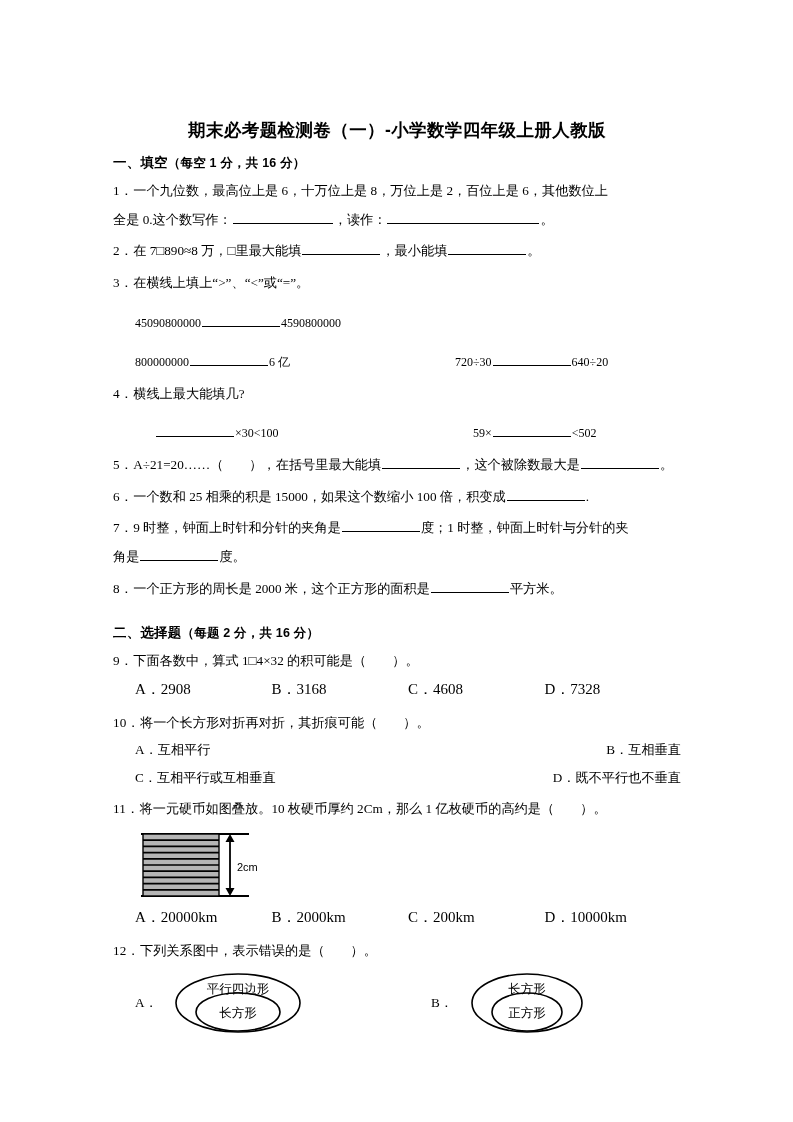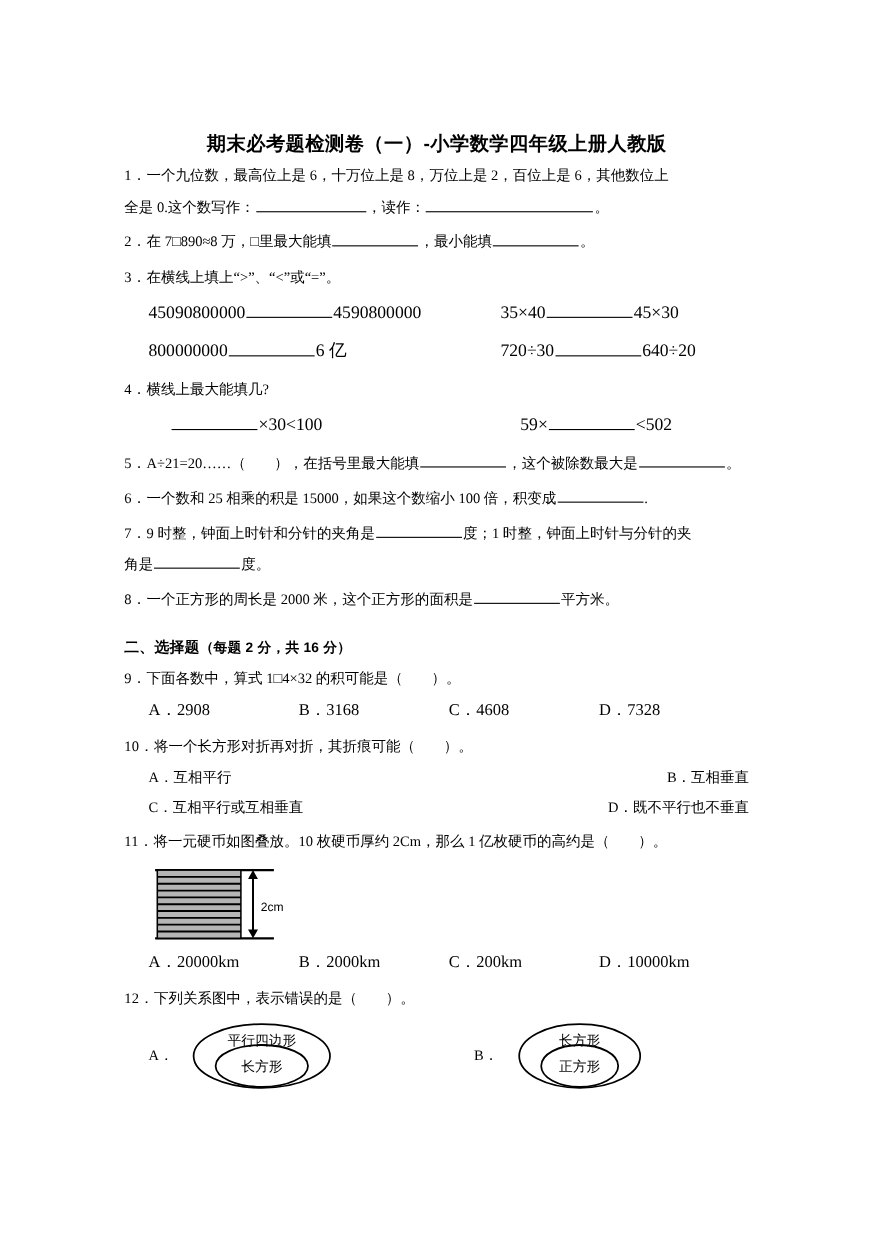--- a/index.html
+++ b/index.html
@@ -59,23 +59,23 @@
   }
   .b-md  { width: 78px; }
   .b-lg  { width: 100px; }
   .b-xl  { width: 152px; }
   .sp-paren {
     display: inline-block;
     width: 26px;
   }
   .row2 {
     display: flex;
-    font-size: 16px;
+    font-size: 12px;
     line-height: 1.95;
-    margin-top: 4px;
+    margin-top: 16px;
   }
   .row2 > .c1 { width: 300px; padding-left: 22px; box-sizing: border-box; }
   .row2 > .c2 { flex: 1; padding-left: 42px; box-sizing: border-box; }
   .opts4 {
     display: flex;
     font-size: 15px;
     line-height: 1.9;
     margin-top: 2px;
     padding-left: 22px;
   }
@@ -112,42 +112,42 @@
   }
   .venn-cell:last-child .lab { padding-left: 34px; }
 </style>
 </head>
 <body>
 
 <div class="page">
 
   <h1 class="title">期末必考题检测卷（一）-小学数学四年级上册人教版</h1>
 
+  <div class="section-head">
+    <span>一、填空</span><span class="paren">（每空 1 分，共 16 分）</span>
+  </div>
 
   <div class="q">
     <span class="idx">1．</span><span>一个九位数，最高位上是 6，十万位上是 8，万位上是 2，百位上是 6，其他数位上</span>
   </div>
   <div class="q q-tight">
     <span>全是 0.这个数写作：</span><span class="blank b-lg"></span><span>，读作：</span><span class="blank b-xl"></span><span>。</span>
   </div>
 
   <div class="q">
     <span class="idx">2．</span><span>在 7□890≈8 万，□里最大能填</span><span class="blank b-md"></span><span>，最小能填</span><span class="blank b-md"></span><span>。</span>
   </div>
 
   <div class="q">
     <span class="idx">3．</span><span>在横线上填上“&gt;”、“&lt;”或“=”。</span>
   </div>
 
   <div class="row2">
     <div class="c1">
       <span>45090800000</span><span class="blank b-md"></span><span>4590800000</span>
-    </div>
-    <div class="c2">
-      <span>35×40</span><span class="blank b-md"></span><span>45×30</span>
     </div>
   </div>
 
   <div class="row2">
     <div class="c1">
       <span>800000000</span><span class="blank b-md"></span><span>6 亿</span>
     </div>
     <div class="c2">
       <span>720÷30</span><span class="blank b-md"></span><span>640÷20</span>
     </div>

